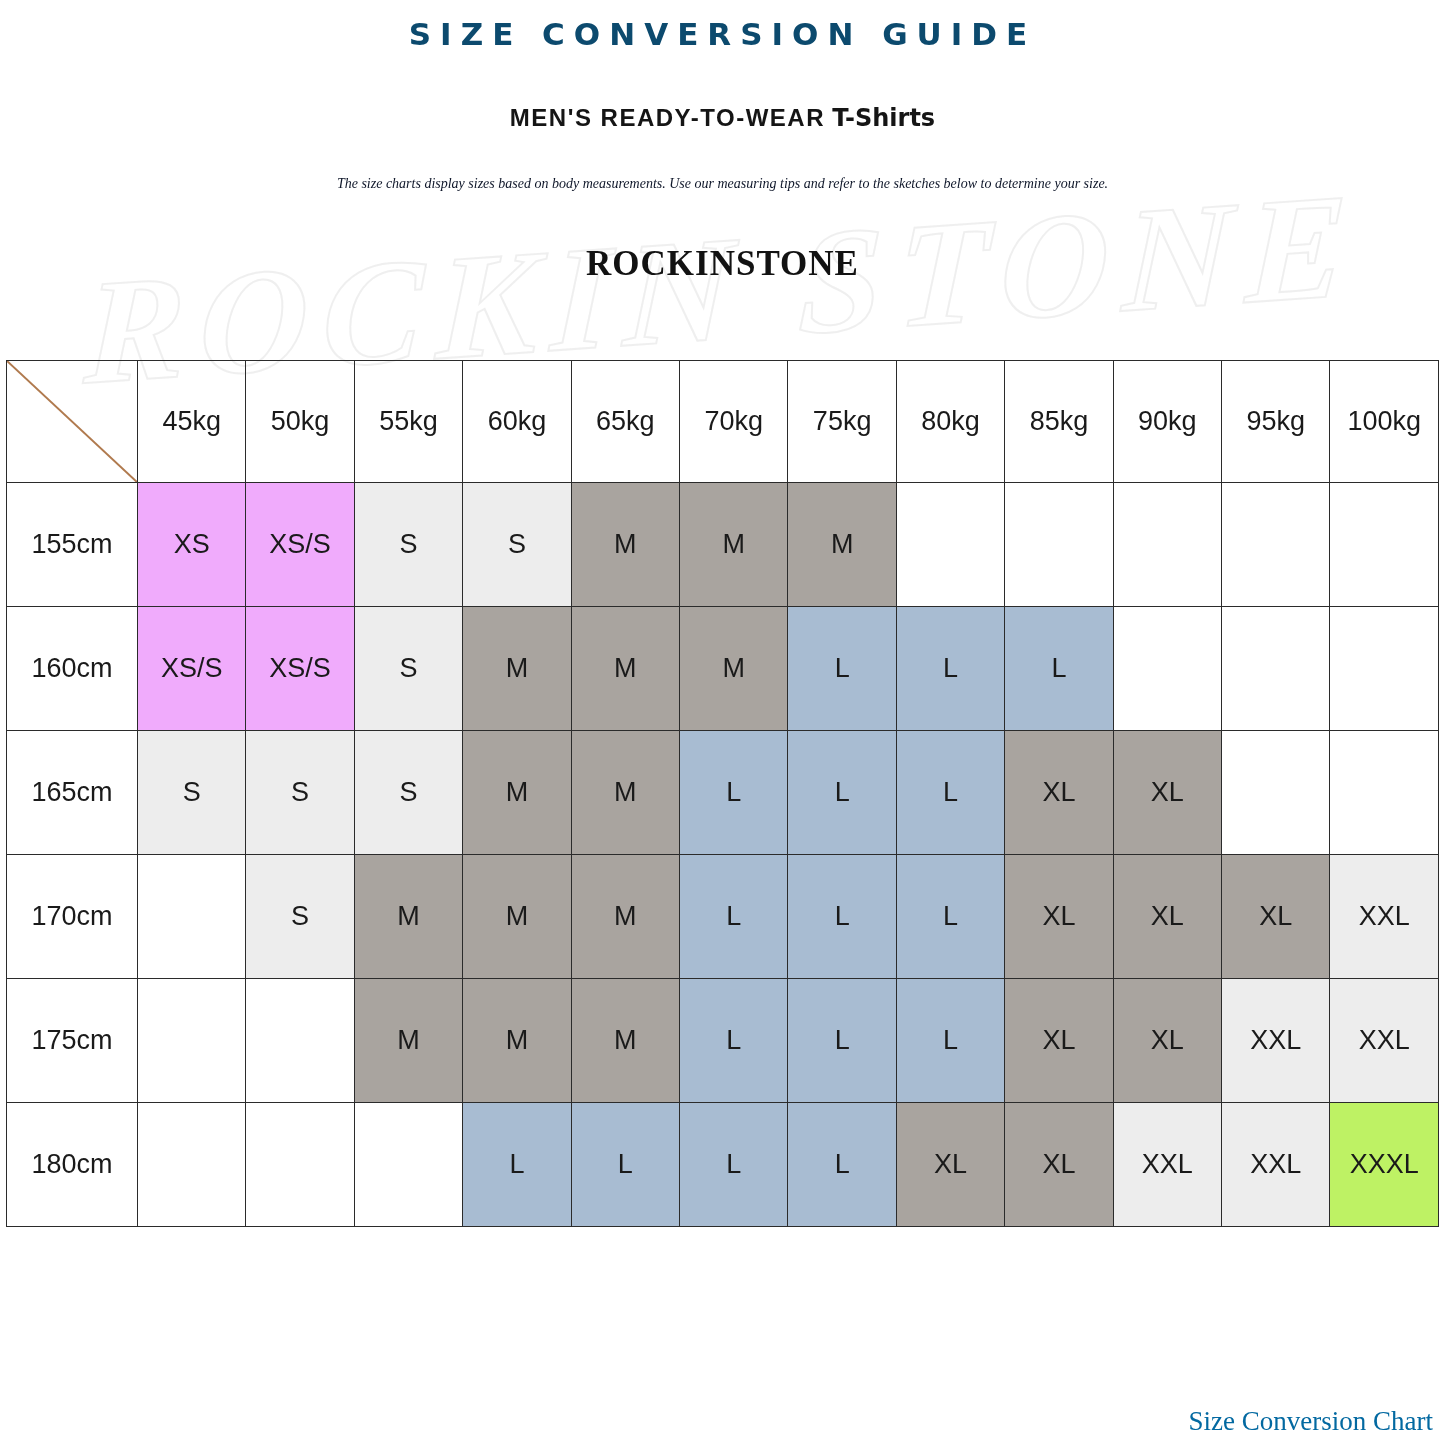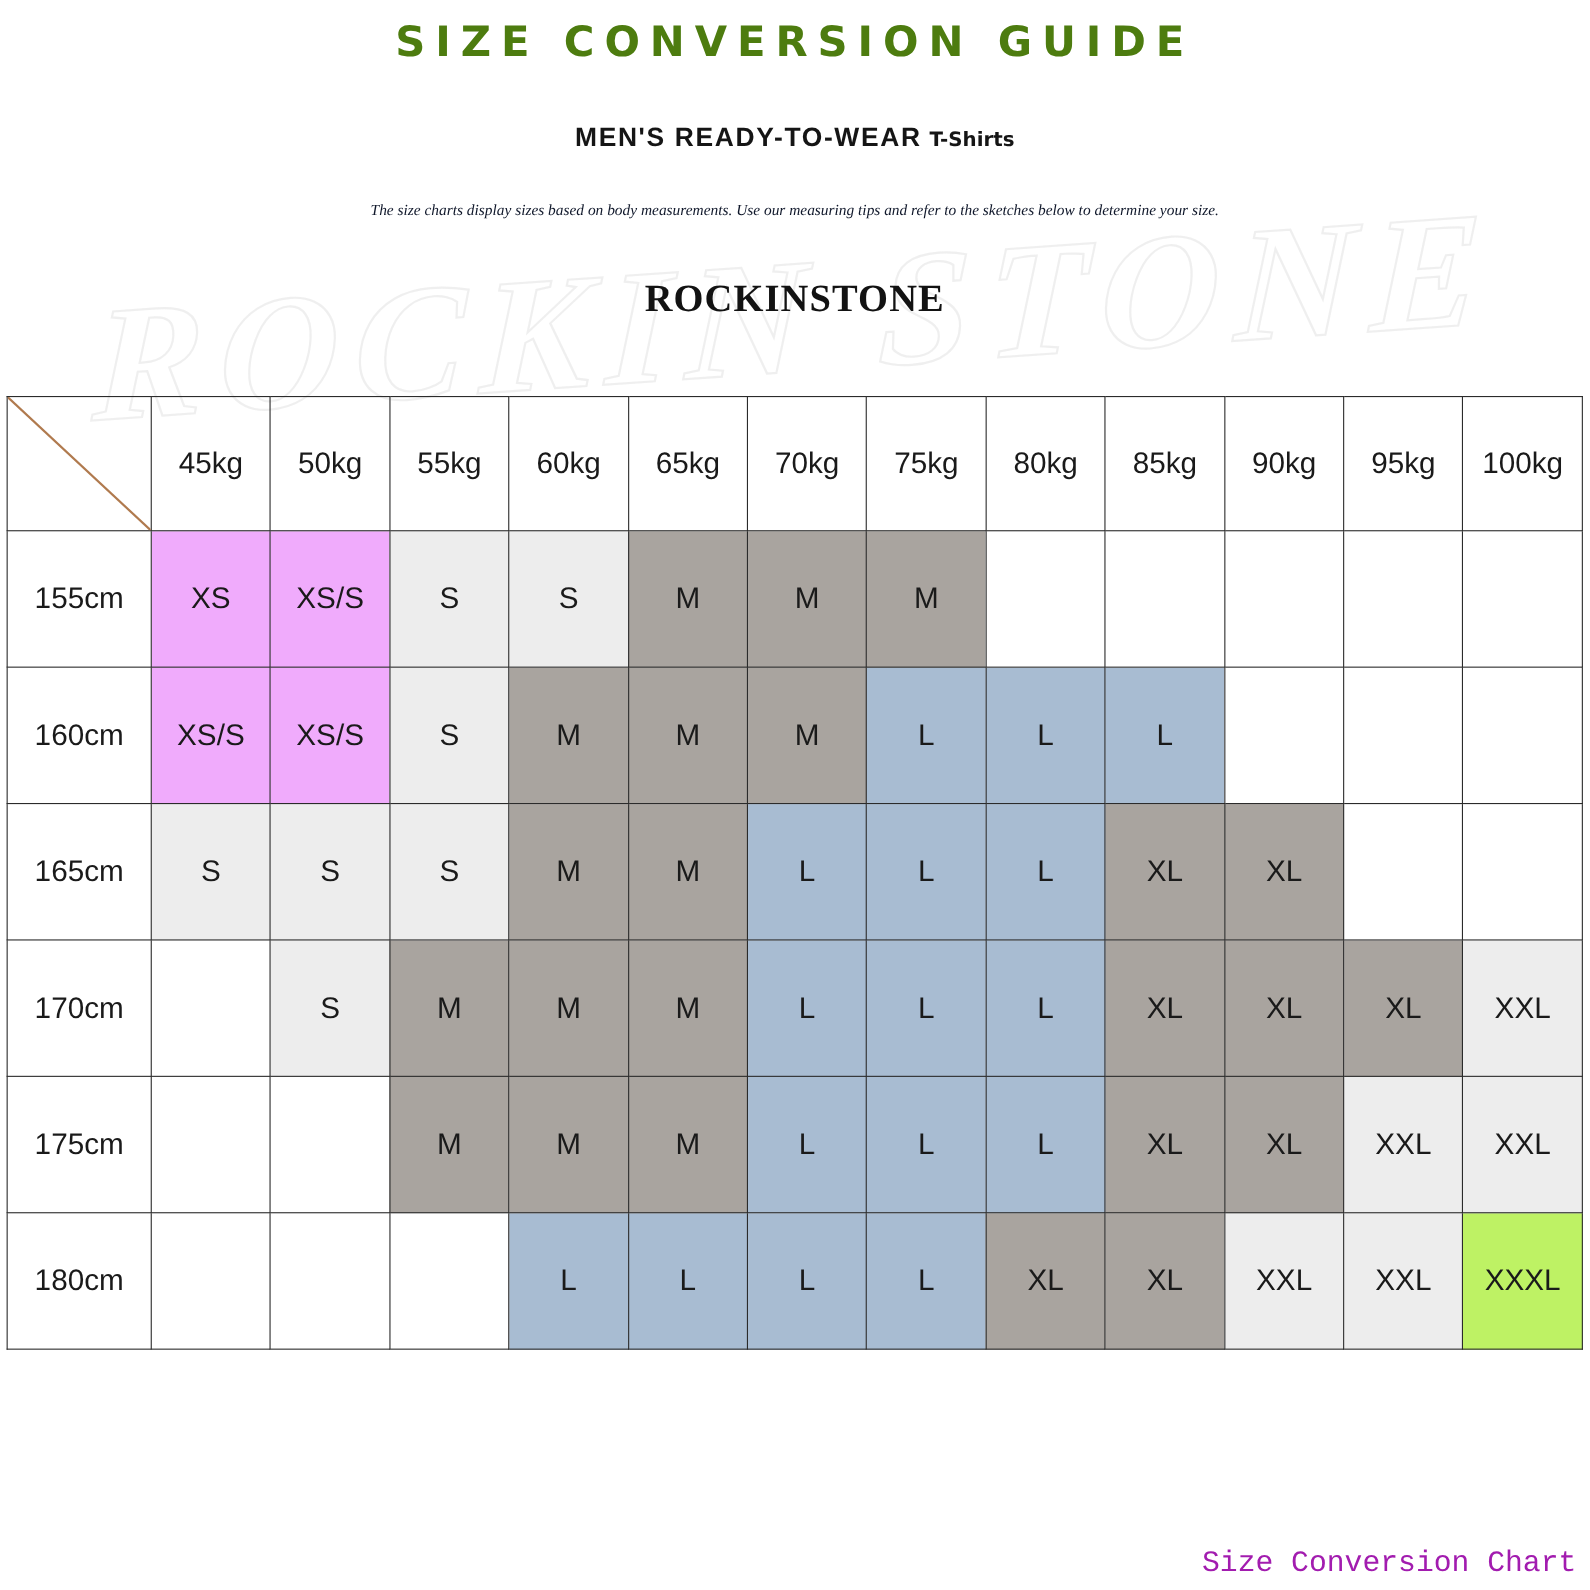--- a/index.html
+++ b/index.html
@@ -41,35 +41,35 @@
     transform: skewX(-6deg) rotate(-4deg);
     white-space: nowrap;
     opacity: 0.95;
   }
   
   .header { position: relative; z-index: 2; text-align: center; }
   #main-title {
     margin: 0;
     padding-top: 16px;
     font-family: "DejaVu Sans", sans-serif;
-    font-size: 38px;
+    font-size: 31px;
     font-weight: 700;
     letter-spacing: 9px;
-    color: #4d7c0f;
+    color: #0c4a6e;
   }
   #subtitle {
     margin: 0;
     padding-top: 52px;
     font-size: 24px;
     font-weight: 700;
     color: #151515;
     letter-spacing: 0.5px;
   }
   #subtitle .sub-b { letter-spacing: 1.5px; }
-  #subtitle .sub-c { font-family: "DejaVu Sans", sans-serif; font-size: 18px; letter-spacing: 0px; }
+  #subtitle .sub-c { font-family: "DejaVu Sans", sans-serif; font-size: 24px; letter-spacing: 0px; }
   #description {
     margin: 0 auto;
     padding-top: 38px;
     width: 1010px;
     font-family: "Liberation Serif", serif;
     font-style: italic;
     font-size: 14px;
     line-height: 1.95;
     color: #0f172a;
   }
@@ -118,23 +118,23 @@
   .c-l    { background: #a8bcd2; }
   .c-xl   { background: #a9a49f; }
   .c-xxl  { background: #ededed; }
   .c-xxxl { background: #bef264; }
   .c-none { background: #ffffff; }
   
   #footer-caption {
     position: absolute;
     right: 12px;
     bottom: 8px;
-    font-family: Liberation Mono, monospace;
+    font-family: Liberation Serif, serif;
     font-size: 27px;
-    color: #a21caf;
+    color: #0369a1;
     z-index: 3;
   }
 </style>
 </head>
 <body>
 
 <div id="page">
 
   <div id="watermark">
     <span>ROCKIN STONE</span>

